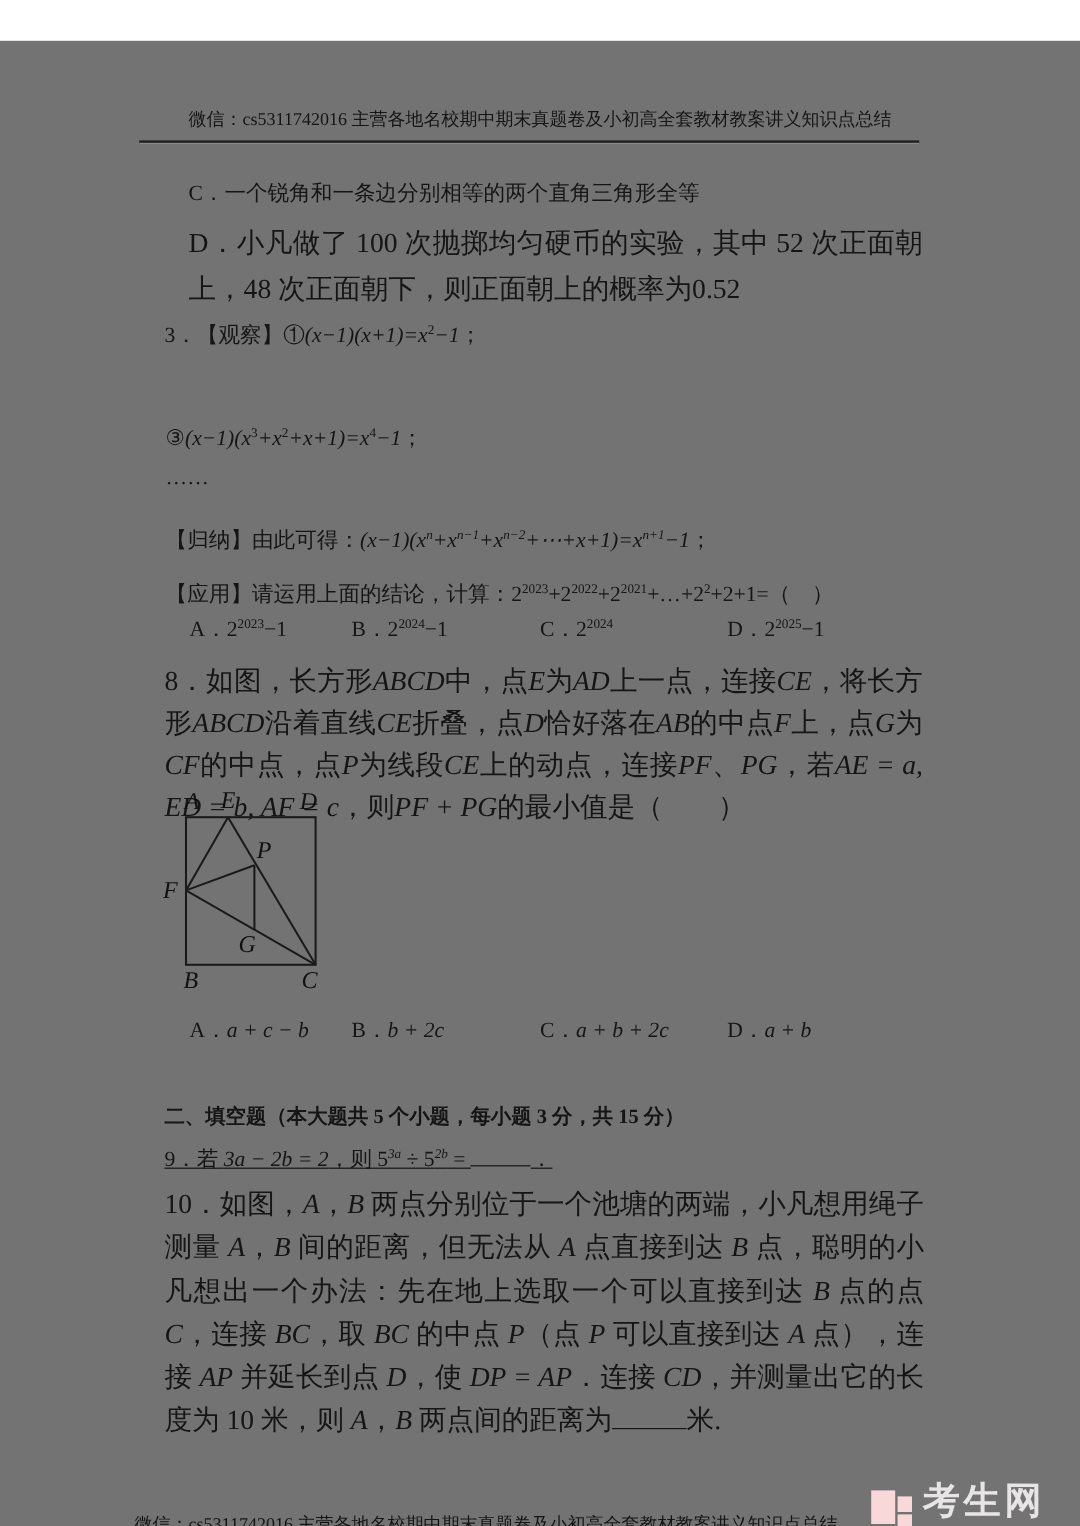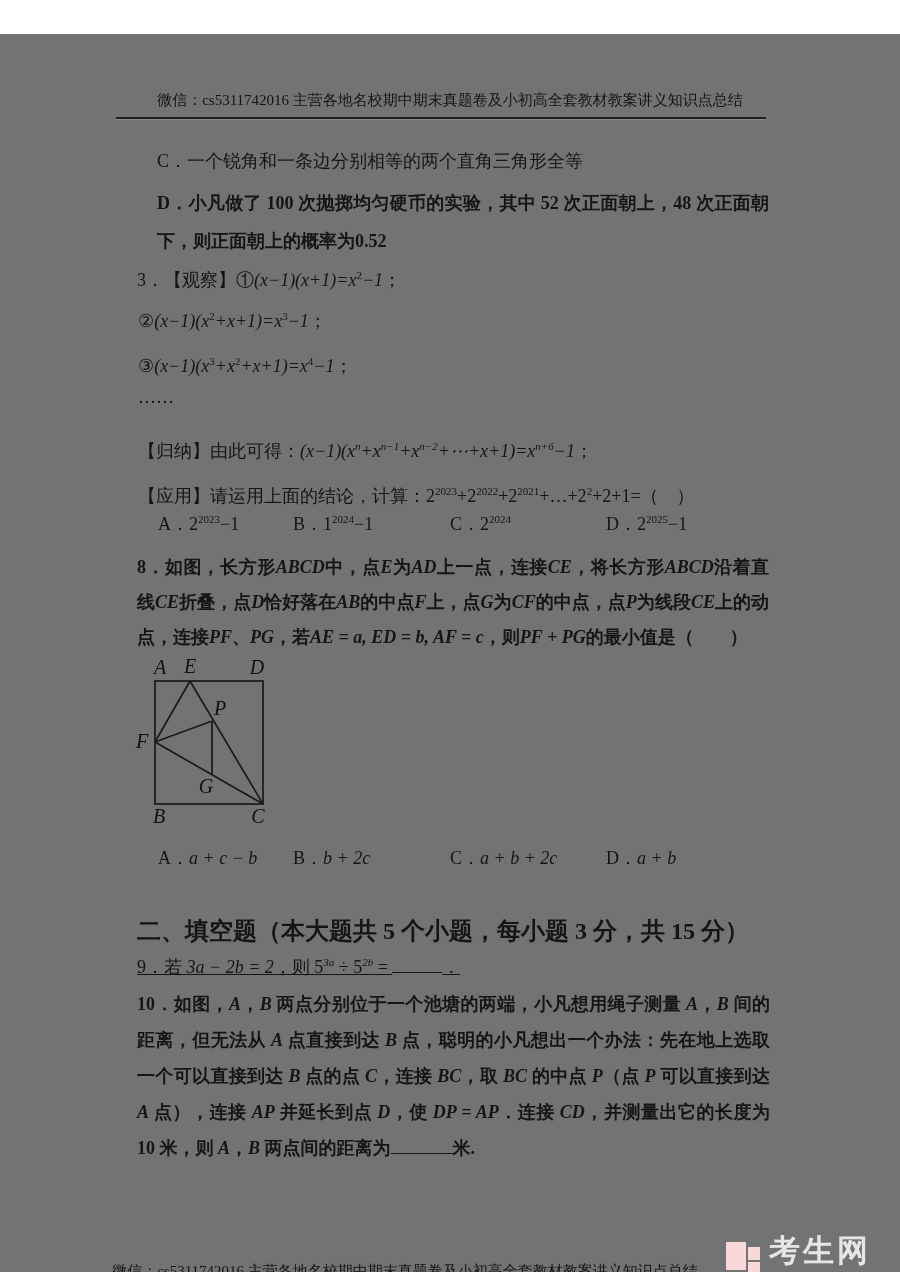--- a/index.html
+++ b/index.html
@@ -1,20 +1,20 @@
 <!DOCTYPE html>
 <html><head>
 <meta charset="utf-8">
 <style>
   html,body{margin:0;padding:0;background:#ffffff;}
   .page{position:relative;width:900px;height:1272px;background:#737373;overflow:hidden;
         font-family:"Liberation Serif","DejaVu Serif",serif;color:#151515;margin-top:34px;}
   .abs{position:absolute;}
   .t{font-size:18px;line-height:26px;white-space:nowrap;}
-  .para{font-size:18px;text-align:justify;white-space:normal;font-weight:bold;}
+  .para{font-size:23px;text-align:justify;white-space:normal;}
   .it{font-style:italic;}
   .sup{font-size:11px;vertical-align:7px;}
   .sup.it{font-style:italic;}
   .blank{display:inline-block;height:2px;border-bottom:1.5px solid #151515;}
   #headerText{left:0;top:56px;width:900px;text-align:center;font-size:15px;line-height:20px;}
   #headerRule{left:116px;top:83px;width:650px;height:2px;background:#1f1f1f;border-bottom:1px solid #8a8a8a;}
   #lineC{left:157px;top:114px;}
   #paraD{left:157px;top:150px;width:612px;line-height:38px;}
   #q7line{left:137px;top:228px;}
   #eq2{left:138px;top:269px;}
@@ -22,21 +22,21 @@
   #dotsLine{left:138px;top:350px;}
   #guina{left:138px;top:399px;}
   #applyLine{left:138px;top:444px;}
   .optrow{left:0;top:0;width:900px;height:30px;}
   #q7opts{top:478px;}
   #q8opts{top:812px;text-align:center;}
   .opt{position:absolute;font-size:18px;white-space:nowrap;}
   .opt0{left:158px;} .opt1{left:293px;} .opt2{left:450px;} .opt3{left:606px;}
   #paraQ8{left:137px;top:516px;width:632px;line-height:35px;}
   #figQ8{left:125px;top:615px;}
-  #sectionHeading{left:137px;top:884px;font-size:24px;font-weight:700;}
+  #sectionHeading{left:137px;top:884px;font-size:17px;font-weight:700;}
   #q9line{left:137px;top:915px;text-decoration:underline;}
   #paraQ10{left:137px;top:952px;width:633px;line-height:36px;}
   #footerText{left:0;top:1227px;width:810px;text-align:center;font-size:15px;line-height:20px;}
   #logo{left:720px;top:1200px;display:flex;gap:9px;align-items:center;}
   #logoBrand{font-family:"Liberation Sans","DejaVu Sans",sans-serif;font-size:31px;line-height:34px;
              font-weight:700;color:#e7e5e5;letter-spacing:3px;}
   #logoDomain{font-family:"Liberation Sans","DejaVu Sans",sans-serif;font-size:14px;line-height:20px;
               color:#dedcdc;letter-spacing:1px;margin-top:2px;font-style:italic;}
   .figlabel{font-style:italic;font-size:20px;font-family:"Liberation Serif","DejaVu Serif",serif;fill:#111;}
 </style>
@@ -45,29 +45,28 @@
 
 <div class="page">
 
   <div class="abs" id="headerText">微信：cs5311742016 主营各地名校期中期末真题卷及小初高全套教材教案讲义知识点总结</div>
   <div class="abs" id="headerRule"></div>
 
   <div class="abs t" id="lineC"><span class="">C．一个锐角和一条边分别相等的两个直角三角形全等</span></div>
   <div class="abs para" id="paraD"><span class="">D．小凡做了 100 次抛掷均匀硬币的实验，其中 52 次正面朝上，48 次正面朝下，则正面朝上的概率为0.52</span></div>
 
   <div class="abs t" id="q7line"><span class="">3．【观察】①</span><span class="it">(x−1)(x+1)=x</span><span class="sup">2</span><span class="it">−1</span><span class="">；</span></div>
-  <div class="abs t" id="eq2"><span class="">②</span><span class="it">(x−1)(x</span><span class="sup">2</span><span class="it">+x+1)=x</span><span class="sup">3</span><span class="it">−1</span><span class="">；</span></div>
   <div class="abs t" id="eq3"><span class="">③</span><span class="it">(x−1)(x</span><span class="sup">3</span><span class="it">+x</span><span class="sup">2</span><span class="it">+x+1)=x</span><span class="sup">4</span><span class="it">−1</span><span class="">；</span></div>
   <div class="abs t" id="dotsLine"><span class="">……</span></div>
-  <div class="abs t" id="guina"><span class="">【归纳】由此可得：</span><span class="it">(x−1)(x</span><span class="it sup">n</span><span class="it">+x</span><span class="it sup">n−1</span><span class="it">+x</span><span class="it sup">n−2</span><span class="it">+⋯+x+1)=x</span><span class="it sup">n+6</span><span class="it">−1</span><span class="">；</span></div>
+  <div class="abs t" id="guina"><span class="">【归纳】由此可得：</span><span class="it">(x−1)(x</span><span class="it sup">n</span><span class="it">+x</span><span class="it sup">n−1</span><span class="it">+x</span><span class="it sup">n−2</span><span class="it">+⋯+x+1)=x</span><span class="it sup">n+1</span><span class="it">−1</span><span class="">；</span></div>
   <div class="abs t" id="applyLine"><span class="">【应用】请运用上面的结论，计算：</span><span class="">2</span><span class="sup">2023</span><span class="">+2</span><span class="sup">2022</span><span class="">+2</span><span class="sup">2021</span><span class="">+…+2</span><span class="sup">2</span><span class="">+2+1=（　）</span></div>
 
   <div class="abs optrow" id="q7opts">
     <span class="opt opt0"><span class="">A．2</span><span class="sup">2023</span><span class="">−1</span></span>
-    <span class="opt opt1"><span class="">B．1</span><span class="sup">2024</span><span class="">−1</span></span>
+    <span class="opt opt1"><span class="">B．2</span><span class="sup">2024</span><span class="">−1</span></span>
     <span class="opt opt2"><span class="">C．2</span><span class="sup">2024</span></span>
     <span class="opt opt3"><span class="">D．2</span><span class="sup">2025</span><span class="">−1</span></span>
   </div>
 
   <div class="abs para" id="paraQ8"><span class="">8．如图，长方形</span><span class="it">ABCD</span><span class="">中，点</span><span class="it">E</span><span class="">为</span><span class="it">AD</span><span class="">上一点，连接</span><span class="it">CE</span><span class="">，将长方形</span><span class="it">ABCD</span><span class="">沿着直线</span><span class="it">CE</span><span class="">折叠，点</span><span class="it">D</span><span class="">恰好落在</span><span class="it">AB</span><span class="">的中点</span><span class="it">F</span><span class="">上，点</span><span class="it">G</span><span class="">为</span><span class="it">CF</span><span class="">的中点，点</span><span class="it">P</span><span class="">为线段</span><span class="it">CE</span><span class="">上的动点，连接</span><span class="it">PF</span><span class="">、</span><span class="it">PG</span><span class="">，若</span><span class="it">AE = a, ED = b, AF = c</span><span class="">，则</span><span class="it">PF + PG</span><span class="">的最小值是（　　）</span></div>
 
   <svg class="abs" id="figQ8" width="185" height="195" viewBox="0 0 185 195">
     <g stroke="#1a1a1a" stroke-width="1.7" fill="none">
       <rect x="30" y="32" width="108" height="123"></rect>
       <path d="M65 32 L30 93"></path>

